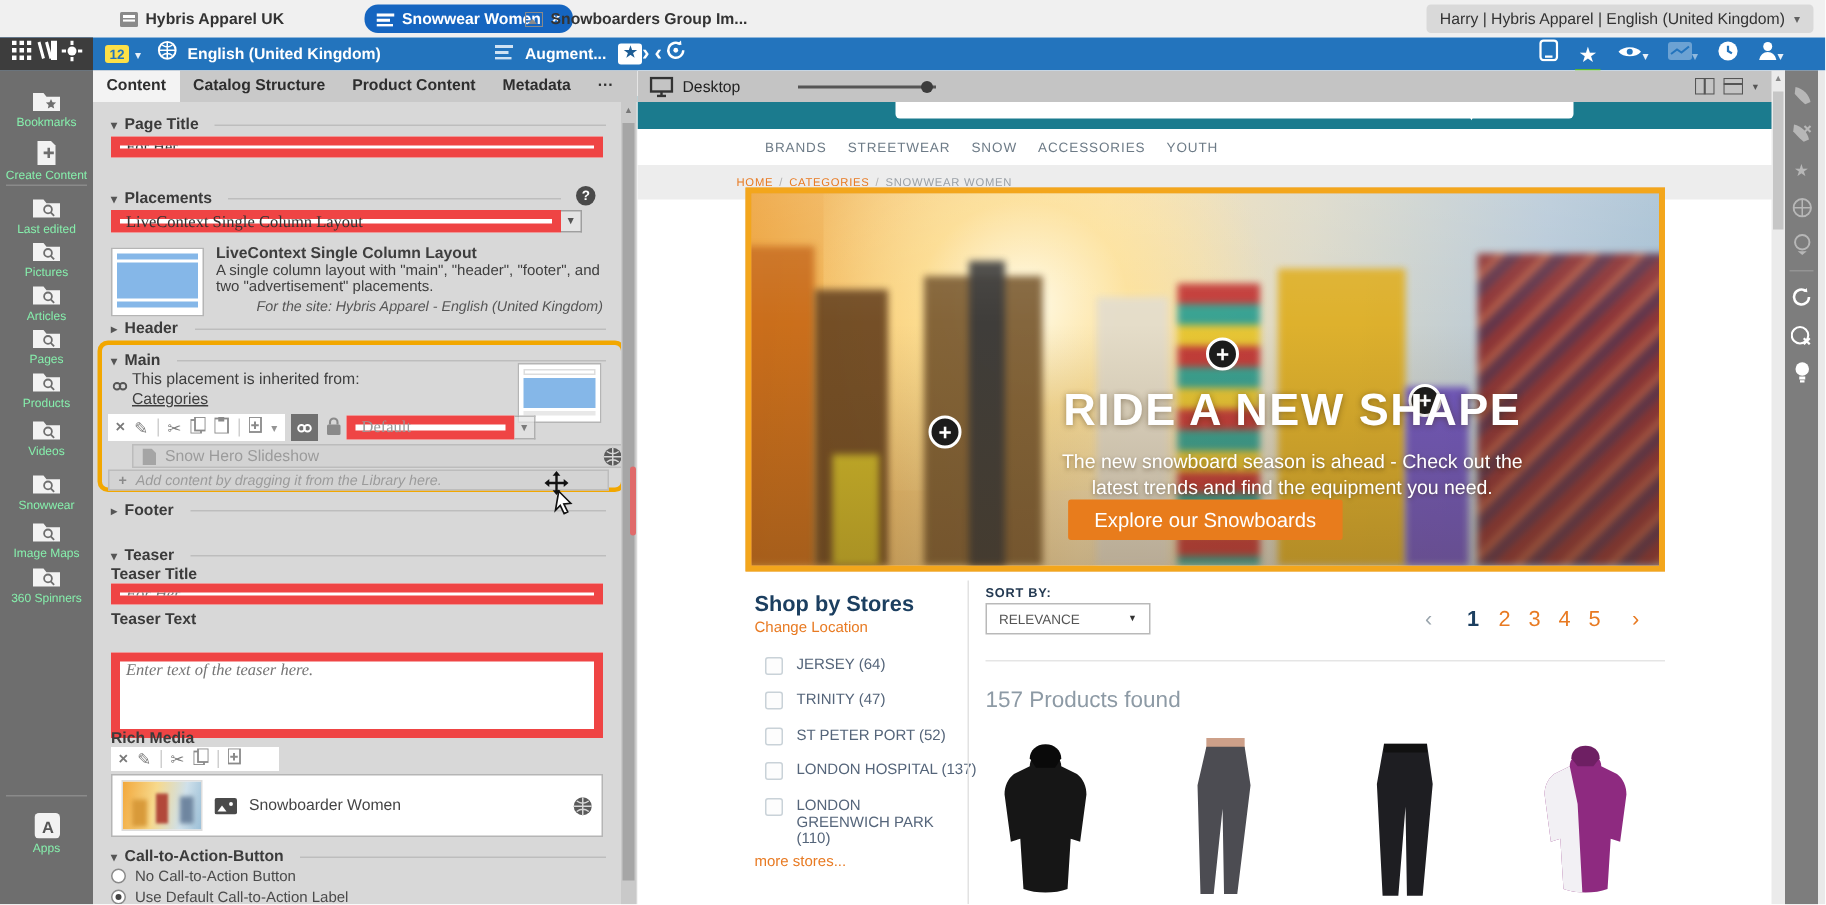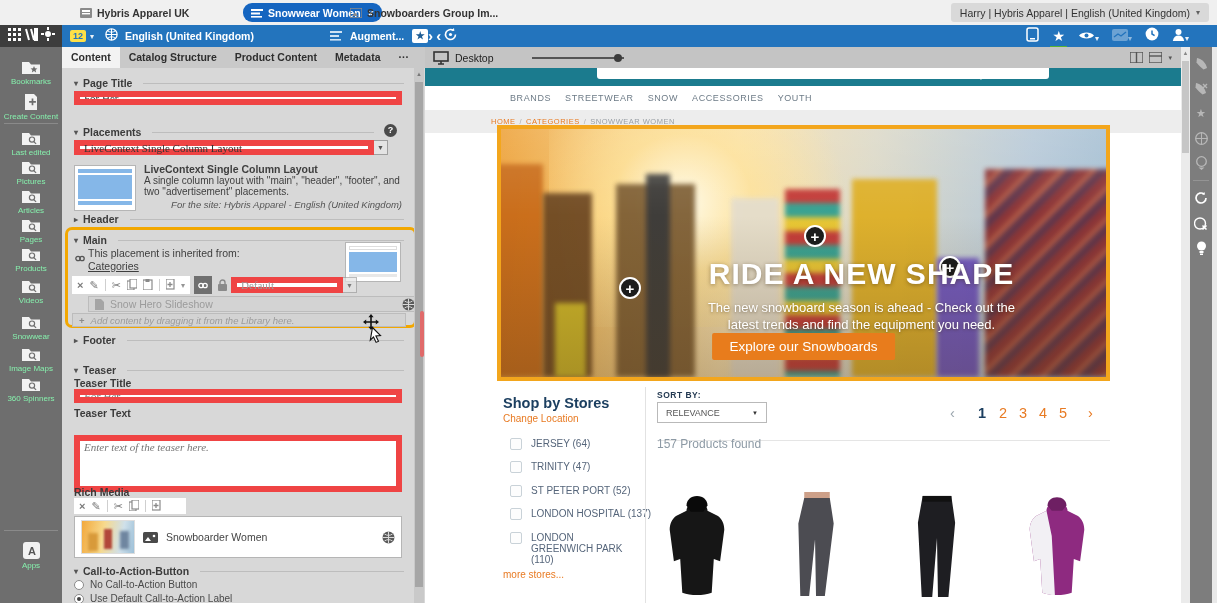--- a/index.html
+++ b/index.html
@@ -71,21 +71,21 @@
 .hotspot{position:absolute;width:22px;height:22px;border-radius:50%;background:#1c1c1c;border:2px solid #fff;color:#fff;font-size:15px;font-weight:bold;text-align:center;line-height:19px}
 .stitle{position:absolute;left:78px;top:348px;font-size:14.5px;font-weight:bold;color:#1c3f60}
 .olink{position:absolute;color:#e87a22;font-size:10px}
 .storeitem{position:absolute;left:85px;display:flex;gap:9px;font-size:10px;color:#55657a;align-items:flex-start}
 .cb{width:12px;height:12px;background:#fdfdfd;border:1px solid #c9d2d8;border-radius:2px;flex:none}
 .vdiv{position:absolute;left:220px;top:340px;width:1px;height:216px;background:#e2e2e2}
 .sortlbl{position:absolute;left:232px;top:343px;font-size:8.5px;font-weight:bold;letter-spacing:.5px;color:#243a52}
 .sortsel{position:absolute;left:232px;top:355px;width:110px;height:21px;background:#fff;border:1px solid #b9b9b9;font-size:9px;color:#555;display:flex;align-items:center;justify-content:space-between;padding:0 8px}
 .pag{position:absolute;top:358px;font-size:14.5px}
 .hr2{position:absolute;left:232px;top:393px;width:453px;height:1px;background:#e5e5e5}
-.found{position:absolute;left:232px;top:390px;font-size:12px;color:#8d9aa5}
+.found{position:absolute;left:232px;top:411px;font-size:15px;color:#8d9aa5}
 .prod{position:absolute;top:443px;width:110px;height:112px;display:flex;align-items:center;justify-content:center}
 .pvscroll{position:absolute;right:0;top:0;width:9px;height:556px;background:#ebebeb;z-index:6}
 .pvthumb{position:absolute;left:1px;top:14px;width:7px;height:92px;background:#c6c6c6}
 
 .rrail{position:absolute;left:1190px;top:47px;width:22px;height:556px;background:#7d7d7d;display:flex;flex-direction:column;align-items:center;padding-top:8px;gap:9px}
 .redge{position:absolute;left:1212px;top:47px;width:5px;height:556px;background:#e9e9e9}
 .ricon{width:16px;height:16px;display:flex;align-items:center;justify-content:center}
 .rsep{width:16px;height:1px;background:#949494}
 .cursor{position:absolute;left:358px;top:314px;z-index:50}
 </style>

